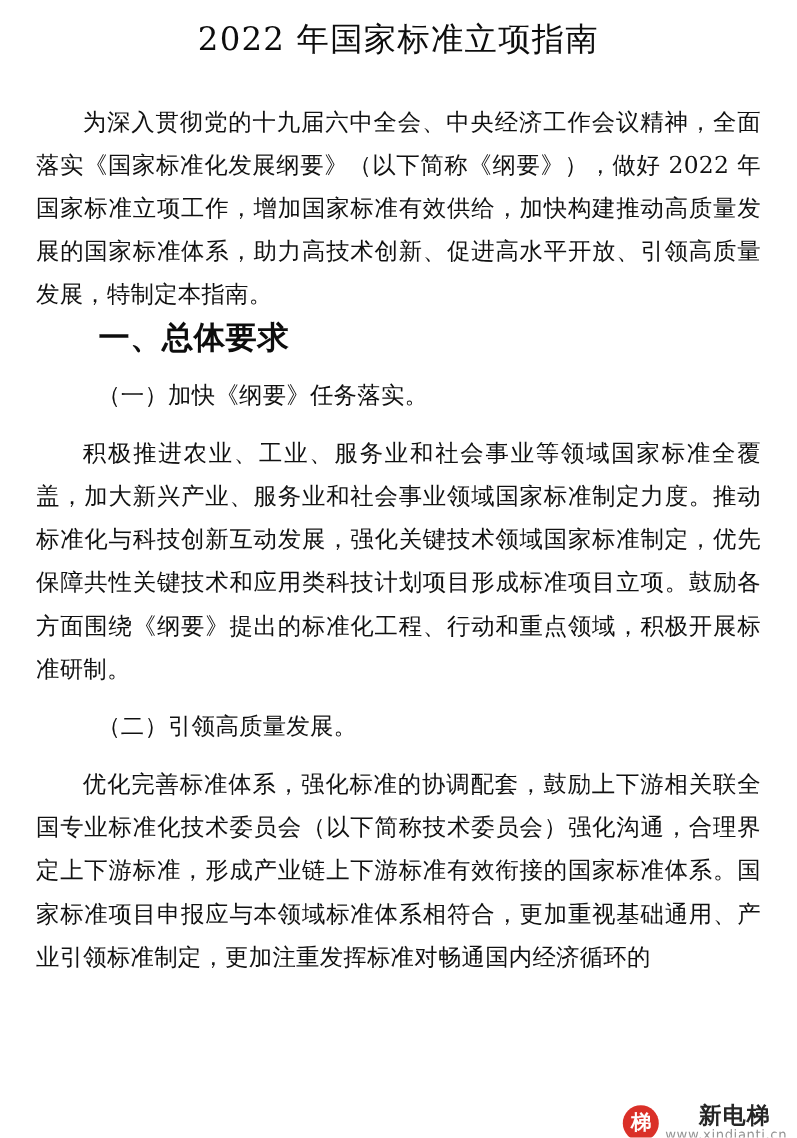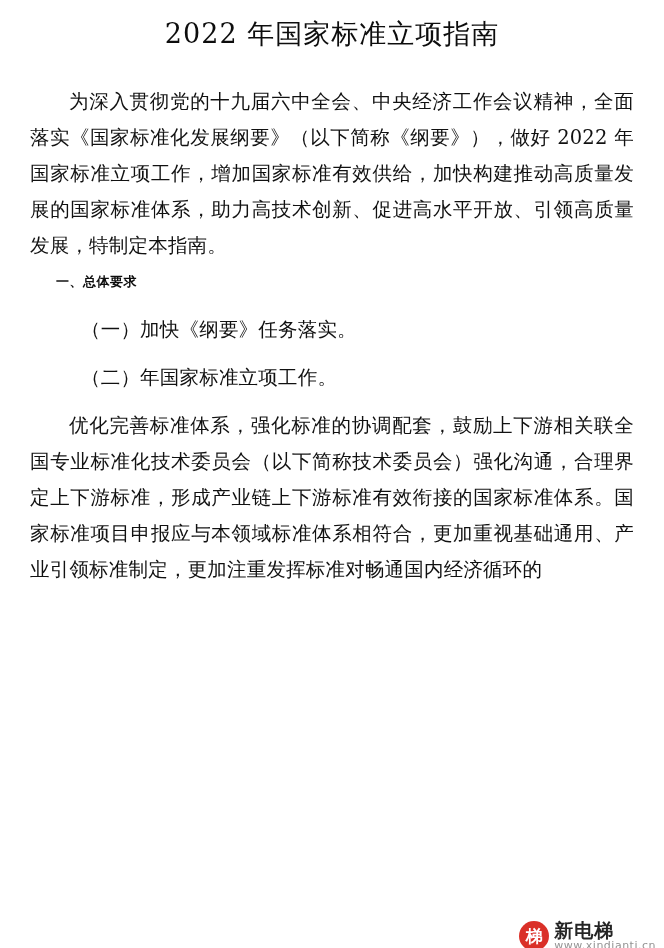--- a/index.html
+++ b/index.html
@@ -40,21 +40,21 @@
     font-size: 19.5px;
     line-height: 36px;
     margin: 12px 0 0 0;
     text-align: justify;
     text-justify: inter-ideograph;
     text-indent: 2em;
     letter-spacing: 0.2px;
     color: #111111;
   }
   p.heading {
-    font-size: 13px;
+    font-size: 26px;
     line-height: 36px;
     margin: 0;
     text-indent: 2em;
     font-weight: 700;
     letter-spacing: 0.5px;
     color: #0d0d0d;
   }
   p.subheading {
     font-size: 19.5px;
     line-height: 36px;
@@ -91,40 +91,42 @@
     display: flex;
     flex-direction: column;
     line-height: 1.05;
   }
   .wm-name {
     font-family: "DejaVu Sans", "Liberation Sans", sans-serif;
     font-size: 19px;
     font-weight: 700;
     color: #1a1a1a;
     letter-spacing: 1px;
+    margin-left: 28px;
   }
   .wm-url {
     font-family: "DejaVu Sans", "Liberation Sans", sans-serif;
     font-size: 11px;
     color: #8d8d8d;
     letter-spacing: 0.5px;
   }
 </style>
 </head>
 <body>
 
 <div class="page">
 
   <h1 class="doc-title">2022 年国家标准立项指南</h1>
 
   <div class="body-text">
     <p class="para">为深入贯彻党的十九届六中全会、中央经济工作会议精神，全面落实《国家标准化发展纲要》（以下简称《纲要》），做好 2022 年国家标准立项工作，增加国家标准有效供给，加快构建推动高质量发展的国家标准体系，助力高技术创新、促进高水平开放、引领高质量发展，特制定本指南。</p>
     <p class="heading">一、总体要求</p>
     <p class="subheading">（一）加快《纲要》任务落实。</p>
-    <p class="subheading">（二）年国家标准立项工作。</p>
+    <p class="para">积极推进农业、工业、服务业和社会事业等领域国家标准全覆盖，加大新兴产业、服务业和社会事业领域国家标准制定力度。推动标准化与科技创新互动发展，强化关键技术领域国家标准制定，优先保障共性关键技术和应用类科技计划项目形成标准项目立项。鼓励各方面围绕《纲要》提出的标准化工程、行动和重点领域，积极开展标准研制。</p>
+    <p class="subheading">（二）引领高质量发展。</p>
     <p class="para">优化完善标准体系，强化标准的协调配套，鼓励上下游相关联全国专业标准化技术委员会（以下简称技术委员会）强化沟通，合理界定上下游标准，形成产业链上下游标准有效衔接的国家标准体系。国家标准项目申报应与本领域标准体系相符合，更加重视基础通用、产业引领标准制定，更加注重发挥标准对畅通国内经济循环的</p>
   </div>
 
   <div class="watermark">
     <div class="wm-badge">梯</div>
     <div class="wm-text">
       <span class="wm-name">新电梯</span>
       <span class="wm-url">www.xindianti.cn</span>
     </div>
   </div>

